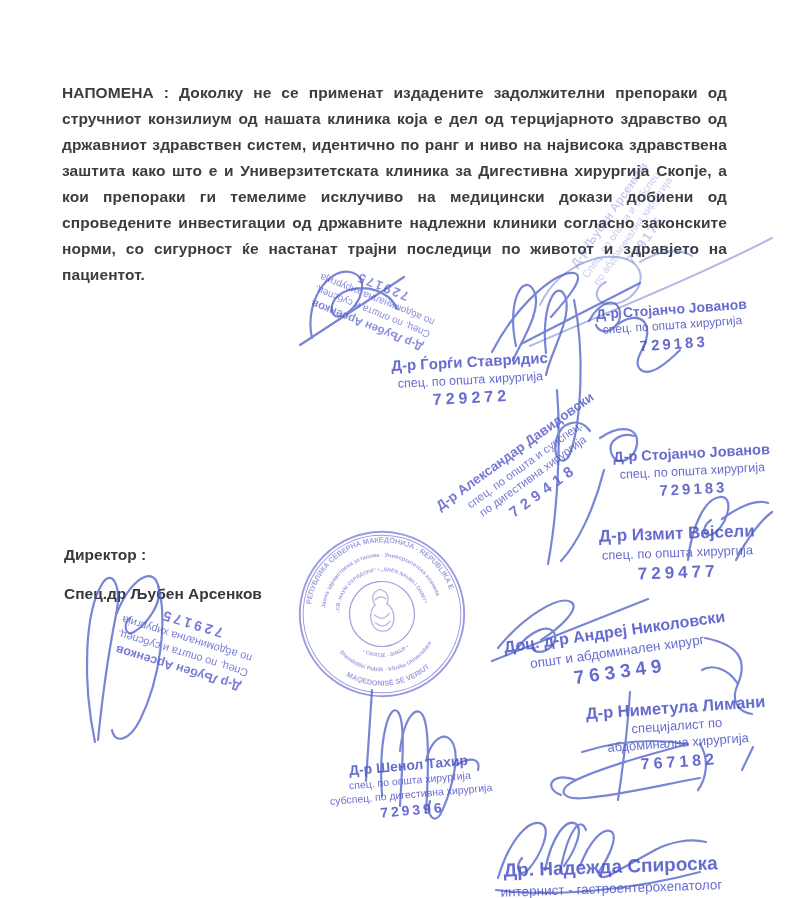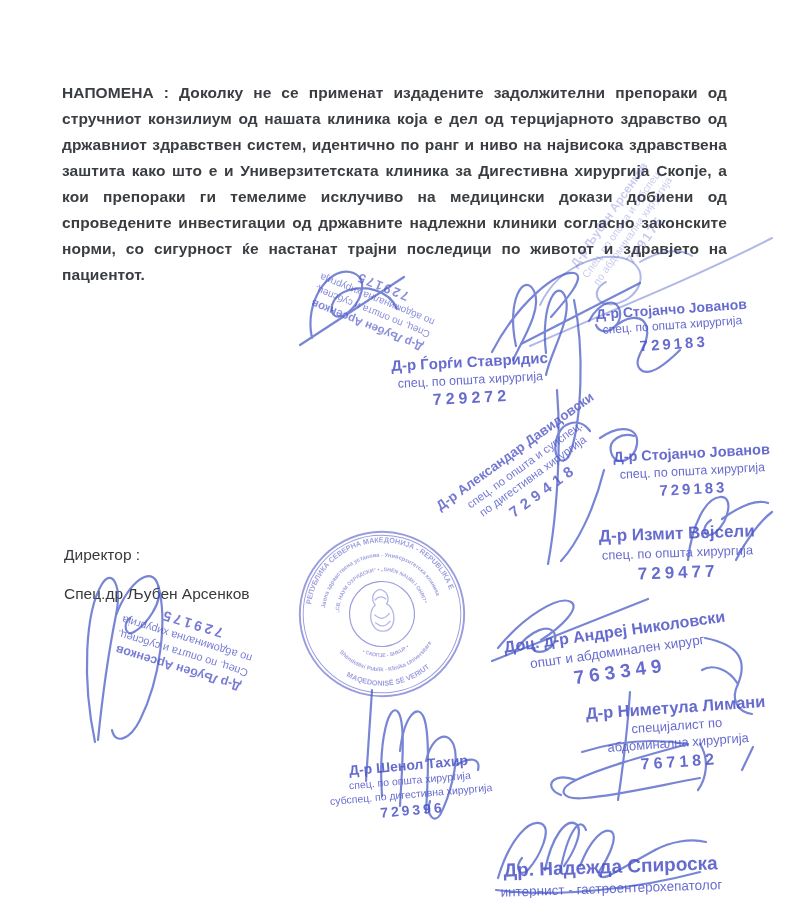--- a/index.html
+++ b/index.html
@@ -1,22 +1,22 @@
 <!DOCTYPE html>
 <html><head>
 <meta charset="utf-8">
 <style>
   html,body{margin:0;padding:0;background:#ffffff;}
   .page{position:relative;width:786px;height:898px;background:#ffffff;overflow:hidden;
         font-family:"Liberation Sans",sans-serif;border-radius:16px;}
   .note{position:absolute;left:62px;top:80px;width:665px;margin:0;
         font-size:15.5px;font-weight:700;line-height:26px;text-align:justify;
         color:#3a3d41;letter-spacing:.1px;}
-  .d-label{position:absolute;left:64px;top:546px;font-size:15.5px;font-weight:400;color:#37393d;}
-  .d-name{position:absolute;left:64px;top:585px;font-size:15.5px;font-weight:400;color:#37393d;}
+  .d-label{position:absolute;left:64px;top:546px;font-size:15.5px;font-weight:700;color:#37393d;}
+  .d-name{position:absolute;left:64px;top:585px;font-size:15.5px;font-weight:700;color:#37393d;}
 
   
   .stamp{position:absolute;text-align:center;color:#5257c8;opacity:.88;line-height:1.3;
          transform-origin:50% 50%;}
   .stamp .nm{font-weight:700;}
   .stamp .ln{font-weight:400;}
   .stamp .num{font-weight:700;}
 
   .st-a{left:585px;top:300px;width:175px;transform:rotate(-4deg);}
   .st-a .nm{font-size:14px}.st-a .ln{font-size:12px}.st-a .num{font-size:15px;letter-spacing:3px;}

